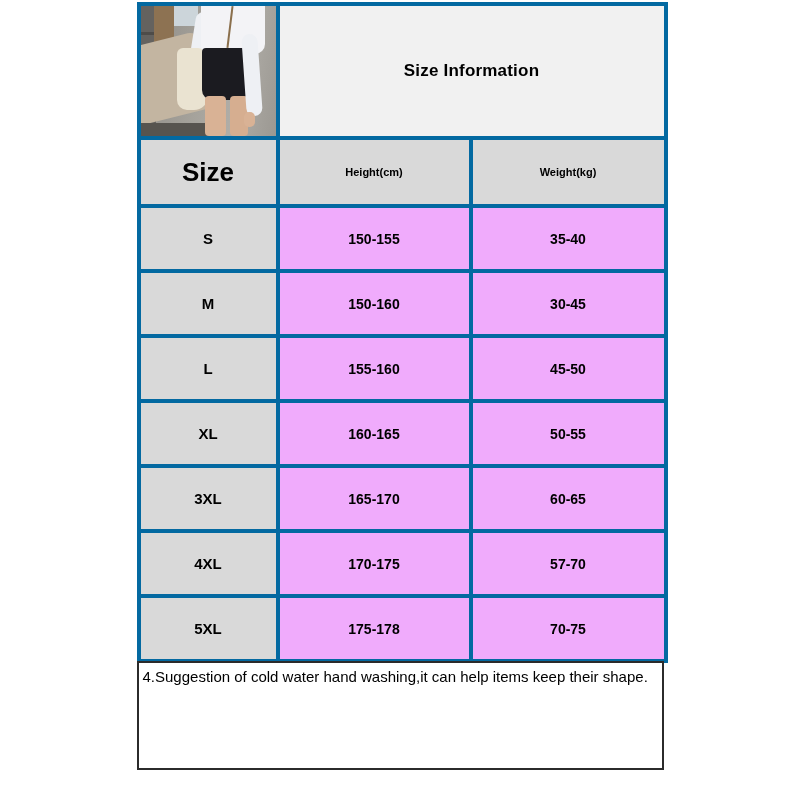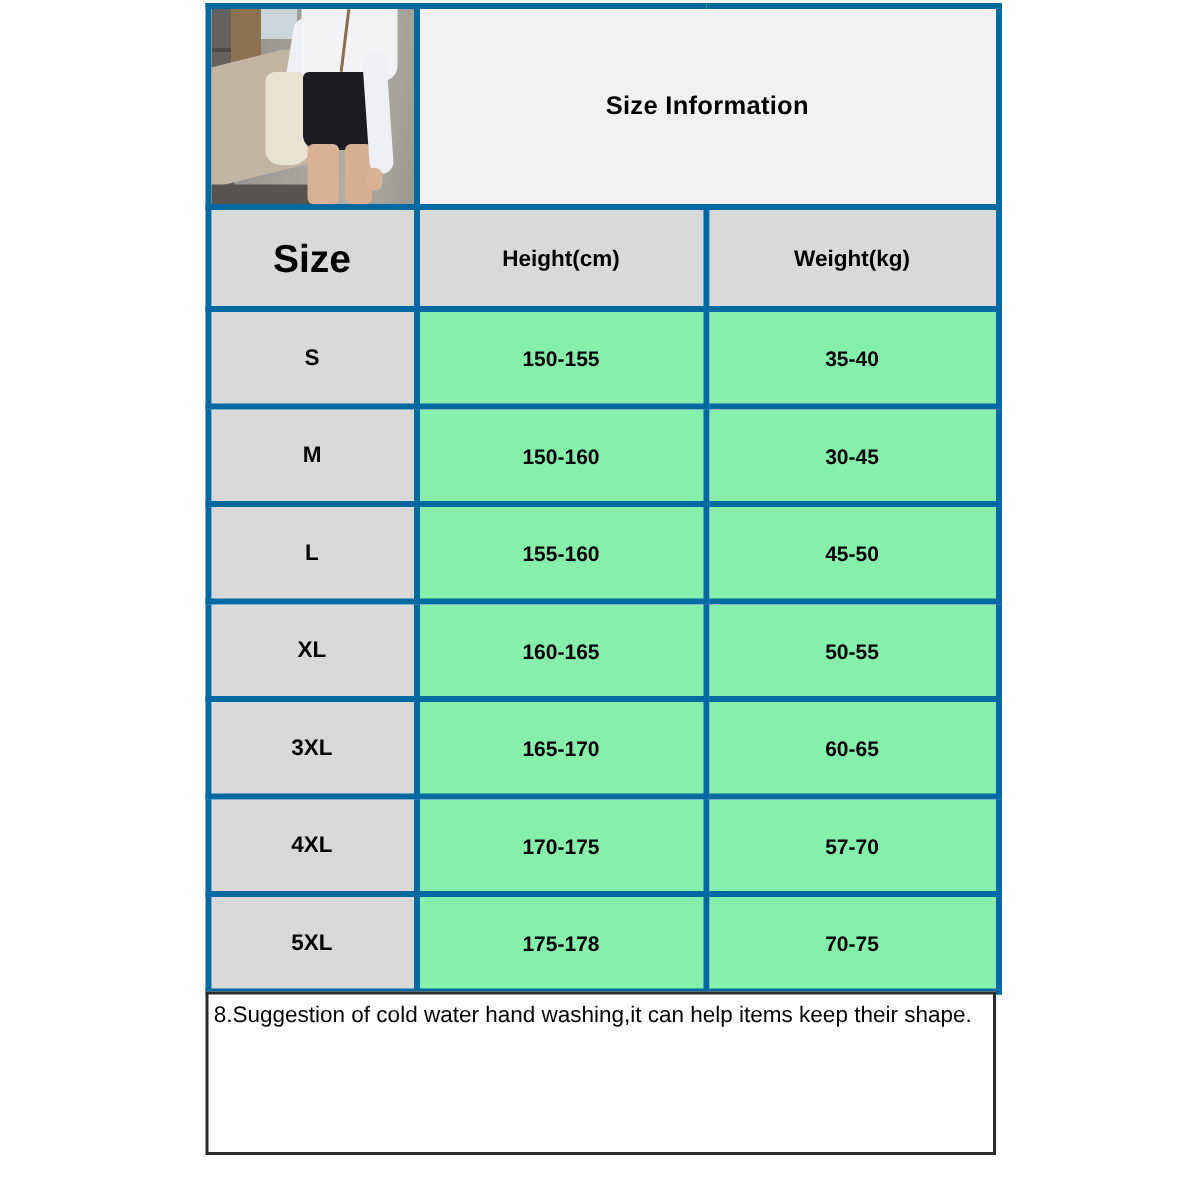--- a/index.html
+++ b/index.html
@@ -36,30 +36,30 @@
   td.photo-cell { background: #a39f98; position: relative; }
   td.title-cell { background: #f1f1f1; }
   .title-text {
     font-size: 17px;
     font-weight: 700;
     letter-spacing: 0.2px;
   }
 
   tr.header-row th { height: 64px; background: #d9d9d9; text-align: center; }
   th.h-size   { font-size: 26px; font-weight: 700; }
-  th.h-col    { font-size: 15px; font-weight: 700; }
+  th.h-col    { font-size: 11px; font-weight: 700; }
 
   tr.data-row td { height: 61px; }
   tr.data-row td.size-cell {
     background: #d9d9d9;
     font-size: 15px;
     font-weight: 700;
   }
   tr.data-row td.val-cell {
-    background: #86efac;
+    background: #f0abfc;
     font-size: 14px;
     font-weight: 700;
   }
 
   .attention-box {
     width: 515px;
     margin-top: -2px;
     border: 2px solid #2b2b2b;
     background: #ffffff;
     padding: 3px 4px 9px 4px;
@@ -174,16 +174,16 @@
     </tr>
     <tr class="data-row">
       <td class="size-cell">5XL</td>
       <td class="val-cell">175-178</td>
       <td class="val-cell">70-75</td>
     </tr>
   </tbody>
     </table>
 
   <div class="attention-box">
-    <p>8.Suggestion of cold water hand washing,it can help items keep their shape.</p>
+    <p>4.Suggestion of cold water hand washing,it can help items keep their shape.</p>
   </div>
 
 </div>
 
 </body></html>

